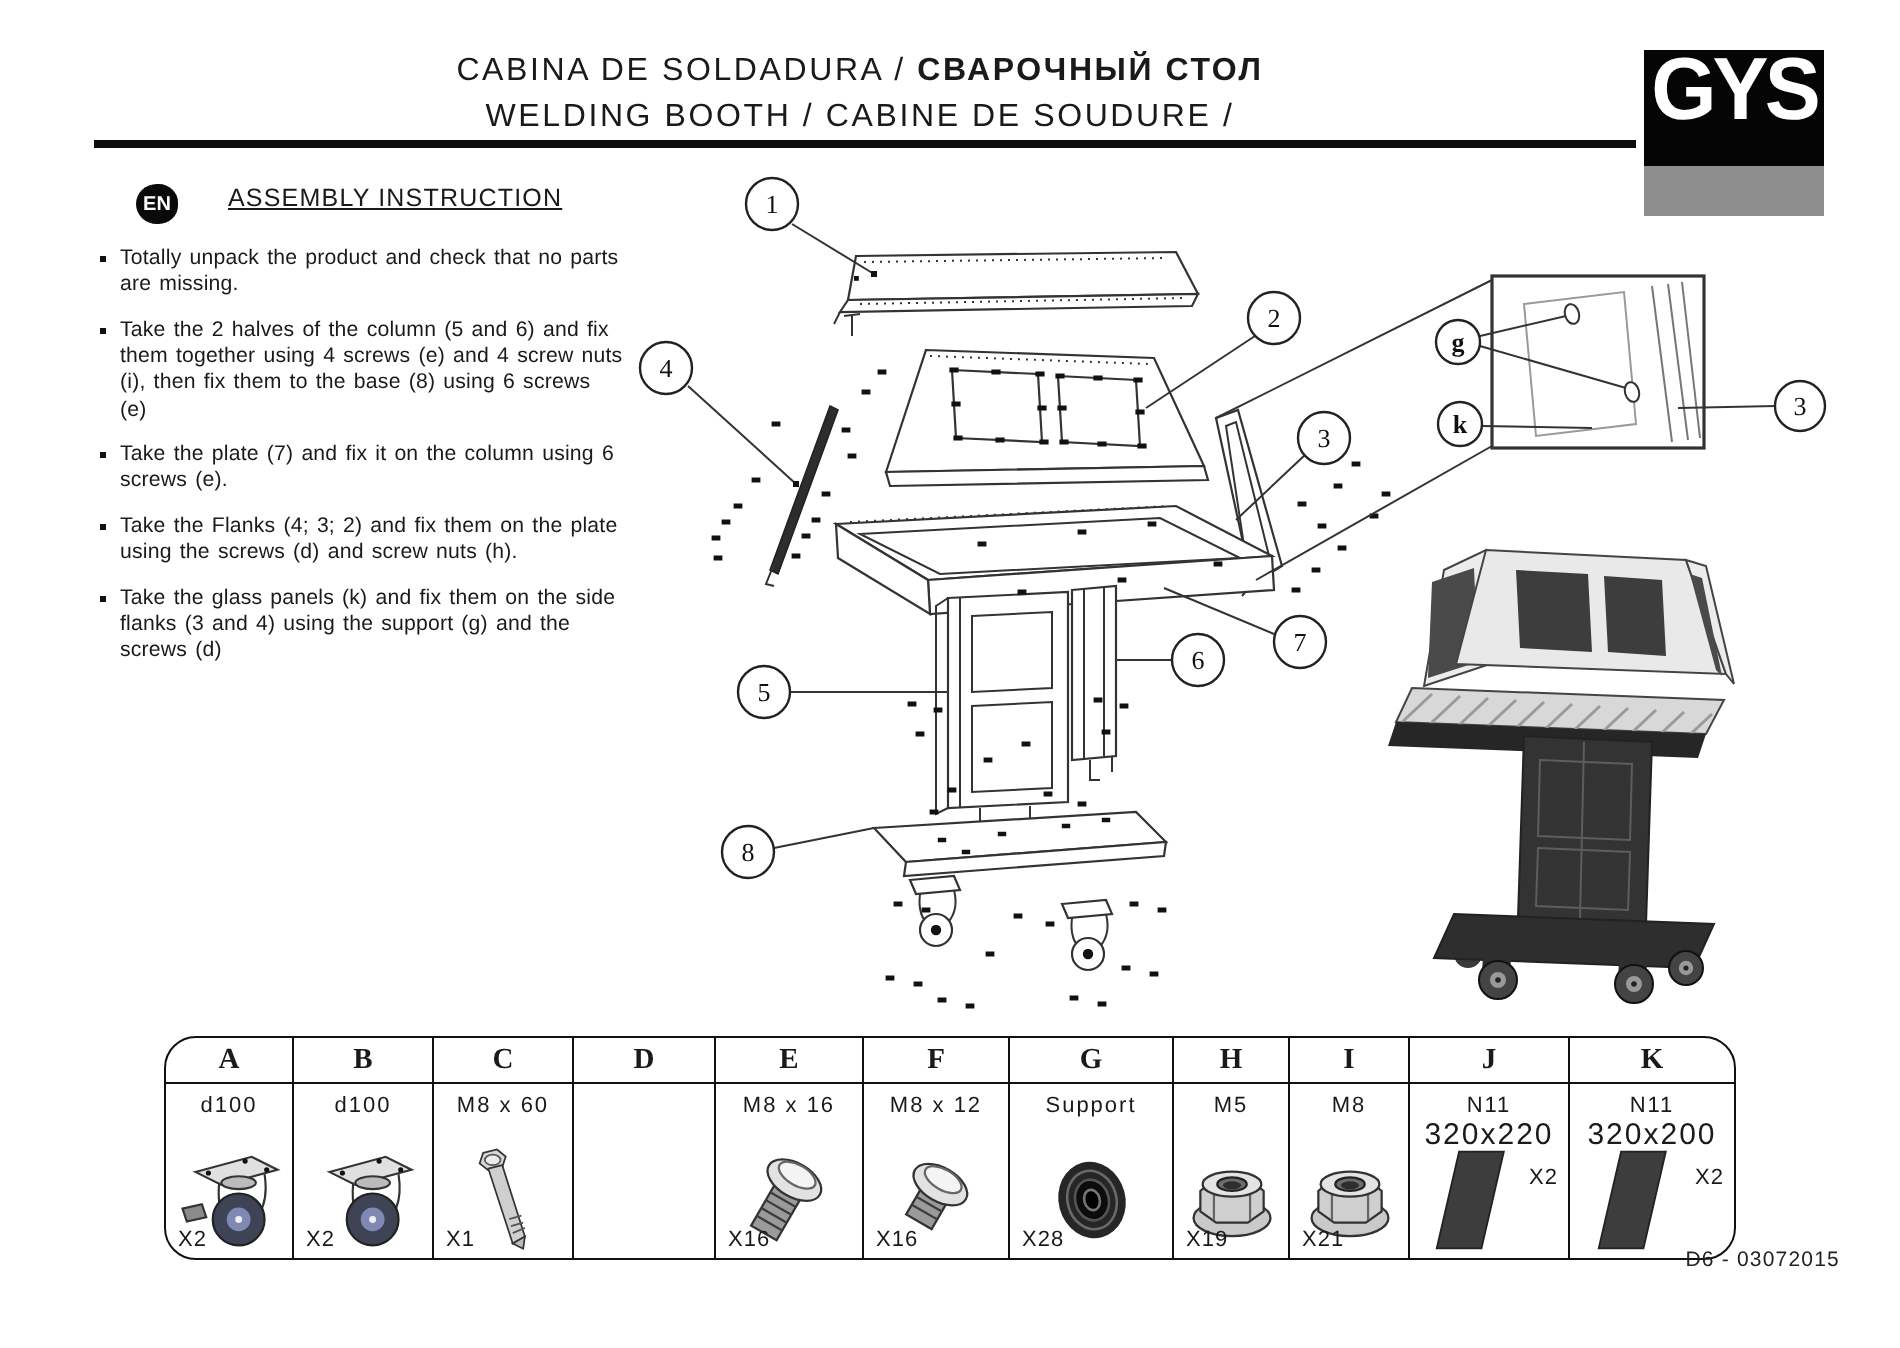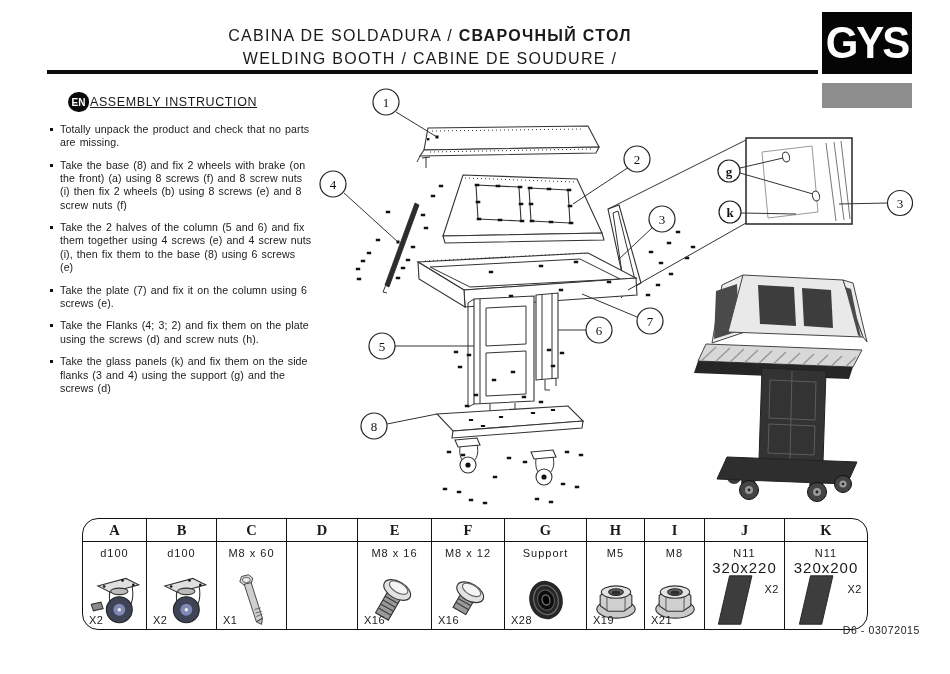--- a/index.html
+++ b/index.html
@@ -7,28 +7,28 @@
     --panel_dark:#3d3d3d; --hub_blue:#8089b4; --flank_light:#ececec; --body_dark:#2e2e2e;
   }
   html,body{margin:0;padding:0;background:#fff;}
   .page{position:relative;width:950px;height:674px;background:#ffffff;overflow:hidden;
         font-family:"Liberation Sans",sans-serif;color:var(--ink);}
   
   .title{position:absolute;left:140px;top:24px;width:580px;text-align:center;
          font-size:16px;letter-spacing:1.3px;line-height:23px;white-space:nowrap;}
   .title .bold{font-weight:bold;}
   .header-rule{position:absolute;left:47px;top:70px;width:771px;height:4px;background:#0c0c0c;}
-  .logo{position:absolute;left:822px;top:12px;width:90px;height:62px;background:var(--logo_black);
-        display:flex;align-items:center;justify-content:center;}
+  .logo{position:absolute;left:822px;top:25px;width:90px;height:62px;background:var(--logo_black);
+        display:flex;align-items:flex-start;justify-content:center;}
   .logo span{color:#fff;font-weight:bold;font-size:42px;line-height:40px;letter-spacing:-2px;
              font-family:"Liberation Sans",sans-serif;transform:scaleY(1.05);}
   .logo-underbar{position:absolute;left:822px;top:83px;width:90px;height:25px;background:var(--logo_gray);}
   
   .instructions{position:absolute;left:48px;top:92px;width:276px;}
-  .inst-head{display:flex;align-items:center;gap:1px;padding-left:20px;}
+  .inst-head{display:flex;align-items:flex-start;gap:25px;padding-left:20px;}
   .lang-badge{width:21px;height:20px;background:#0a0a0a;border-radius:50% 46% 46% 50%;
               color:#fff;font-size:10px;font-weight:bold;display:flex;align-items:center;justify-content:center;
               letter-spacing:0;flex:0 0 auto;}
   .inst-title{font-size:12.5px;letter-spacing:0.6px;text-decoration:underline;}
   ul.bullets{list-style:none;margin:11px 12px 0 0;padding:0;}
   li.bullet{position:relative;padding-left:12px;margin-bottom:9.5px;
             font-size:10.6px;line-height:13.2px;letter-spacing:0.1px;word-spacing:1px;}
   .bullet-mark{position:absolute;left:2px;top:5px;width:3px;height:3px;background:#111;}
   
   .diagram-svg{position:absolute;left:300px;top:78px;width:650px;height:440px;}
@@ -71,21 +71,20 @@
   <div class="logo-underbar"></div>
   <div class="header-rule"></div>
 
   <div class="instructions">
     <div class="inst-head">
       <span class="lang-badge">EN</span>
       <span class="inst-title">ASSEMBLY INSTRUCTION</span>
     </div>
     <ul class="bullets">
         <li class="bullet"><span class="bullet-mark"></span><span>Totally unpack the product and check that no parts are missing.</span></li>
-        <li class="bullet"><span class="bullet-mark"></span><span>Take the base (8) and fix 2 wheels with brake (on the front) (a) using 8 screws (f) and 8 screw nuts (i) then fix 2 wheels (b) using 8 screws (e) and 8 screw nuts (f)</span></li>
         <li class="bullet"><span class="bullet-mark"></span><span>Take the 2 halves of the column (5 and 6) and fix them together using 4 screws (e) and 4 screw nuts (i), then fix them to the base (8) using 6 screws (e)</span></li>
         <li class="bullet"><span class="bullet-mark"></span><span>Take the plate (7) and fix it on the column using 6 screws (e).</span></li>
         <li class="bullet"><span class="bullet-mark"></span></li>
         <li class="bullet"><span class="bullet-mark"></span><span>Take the Flanks (4; 3; 2) and fix them on the plate using the screws (d) and screw nuts (h).</span></li>
         <li class="bullet"><span class="bullet-mark"></span></li>
         <li class="bullet"><span class="bullet-mark"></span><span>Take the glass panels (k) and fix them on the side flanks (3 and 4) using the support (g) and the screws (d)</span></li>
       </ul>
   </div>
 
   <svg class="diagram-svg" viewBox="300 78 650 440">

